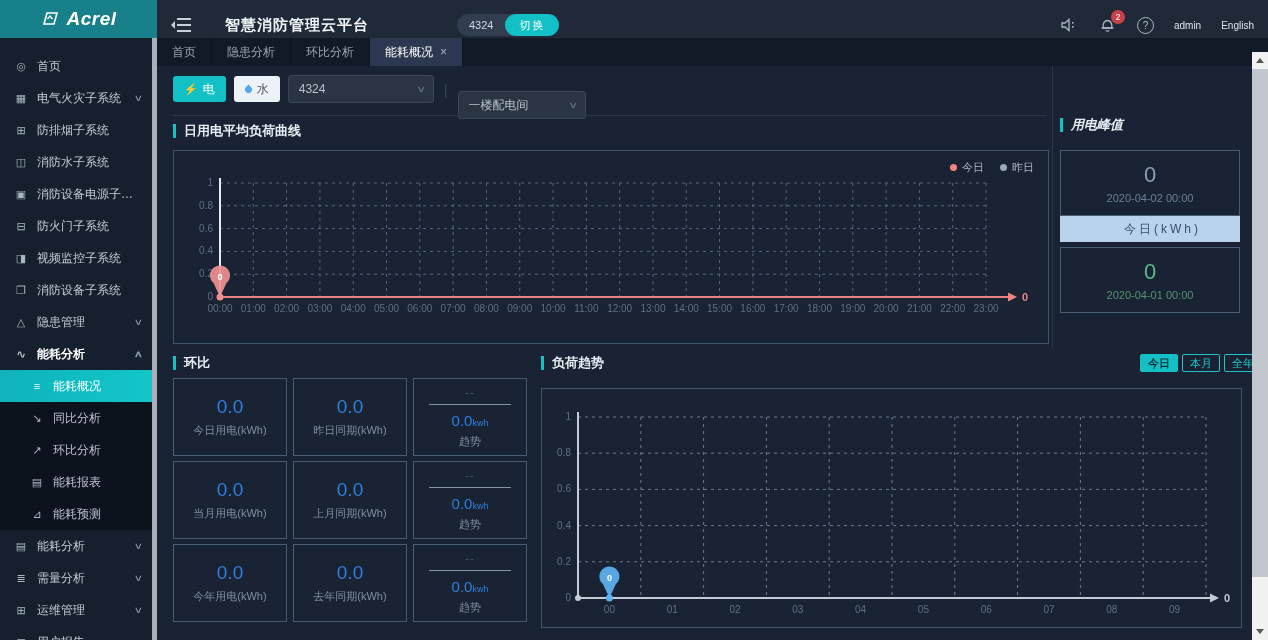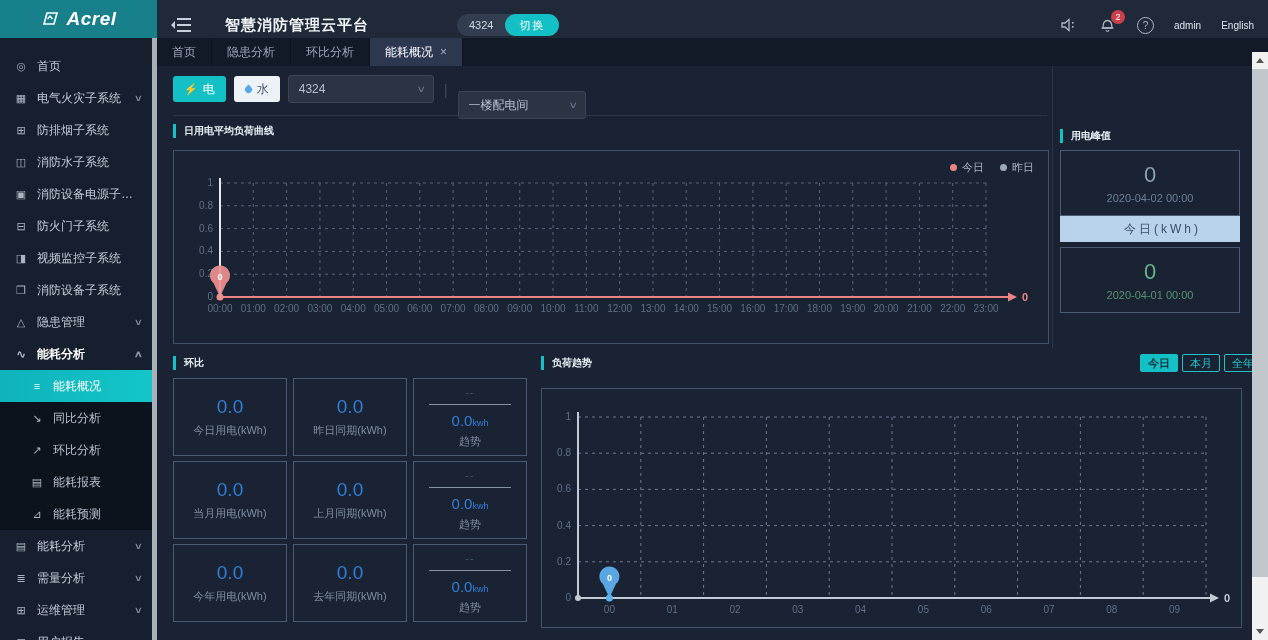--- a/index.html
+++ b/index.html
@@ -55,21 +55,21 @@
   .bolt{font-size:11px;}
   .drop{width:7px;height:7px;background:#57a7e8;border-radius:0 50% 50% 50%;transform:rotate(45deg);}
   .select{position:relative;height:26px;background:#2a3442;border:1px solid #3a4656;border-radius:3px;
           display:flex;align-items:center;padding:0 24px 0 10px;font-size:12px;color:#b6c1cd;cursor:pointer;}
   .select.wide{width:110px;}
   .select.room{width:92px;margin-top:32px;}
   .sel-chev{position:absolute;right:8px;color:#64738a;font-size:9px;transform:scaleX(1.5);}
   .pipe{color:#3c4757;font-size:15px;margin:0 2px;}
   .hdivider{position:absolute;left:16px;top:49px;width:874px;height:1px;background:#2b3749;}
   .vdivider{position:absolute;left:895px;top:0;width:1px;height:282px;background:#2b3749;}
-  .sec-title{position:absolute;font-size:10px;font-weight:bold;color:#e6edf4;
+  .sec-title{position:absolute;font-size:13px;font-weight:bold;color:#e6edf4;
              padding-left:8px;border-left:3px solid #13c2c2;line-height:14px;}
   .chart-box{position:absolute;border:1px solid #41536a;}
   #chart1-box{left:16px;top:84px;width:874px;height:192px;}
   #chart2-box{left:384px;top:322px;width:699px;height:238px;}
   .legend{position:absolute;top:9px;right:14px;display:flex;gap:16px;font-size:11px;color:#a9b5c2;}
   .legend .li{display:flex;align-items:center;gap:5px;}
   .ldot{width:7px;height:7px;border-radius:50%;}
   
   .peak-card{position:absolute;left:903px;width:180px;}
   .peak-body{height:64px;border:1px solid #4a5c73;display:flex;flex-direction:column;
@@ -358,21 +358,21 @@
           <line x1="46" y1="27" x2="46" y2="146" stroke="#e7ebef" stroke-width="2"></line>
           <line x1="46" y1="146" x2="834" y2="146" stroke="#ec8484" stroke-width="2"></line>
           <polygon points="843,146 834,141.5 834,150.5" fill="#ec8484"></polygon>
           <text x="848" y="150" fill="#ec8484" font-size="11" font-weight="bold">0</text>
           <circle cx="46" cy="146" r="3.5" fill="#ee9090"></circle>
           <path d="M 46 146 L 39.5 132 A 10 10 0 1 1 52.5 132 Z" fill="#ee9090" opacity="0.92"></path>
           <text x="46" y="129" text-anchor="middle" fill="#fff" font-size="9" font-weight="bold">0</text>
         </svg>
     </div>
 
-    <div class="sec-title" style="left:903px;top:63px;">用电峰值</div>
+    <div class="sec-title" style="left:903px;top:52px;font-style:italic;">用电峰值</div>
     <div id="peak-cards">
         <div class="peak-card today" style="top: 84px;">
           <div class="peak-body">
             <div class="pv">0</div>
             <div class="pt">2020-04-02 00:00</div>
           </div>
           <div class="peak-foot">今日(kWh)</div>
         </div>
         <div class="peak-card yesterday" style="top: 181px;">
           <div class="peak-body">

